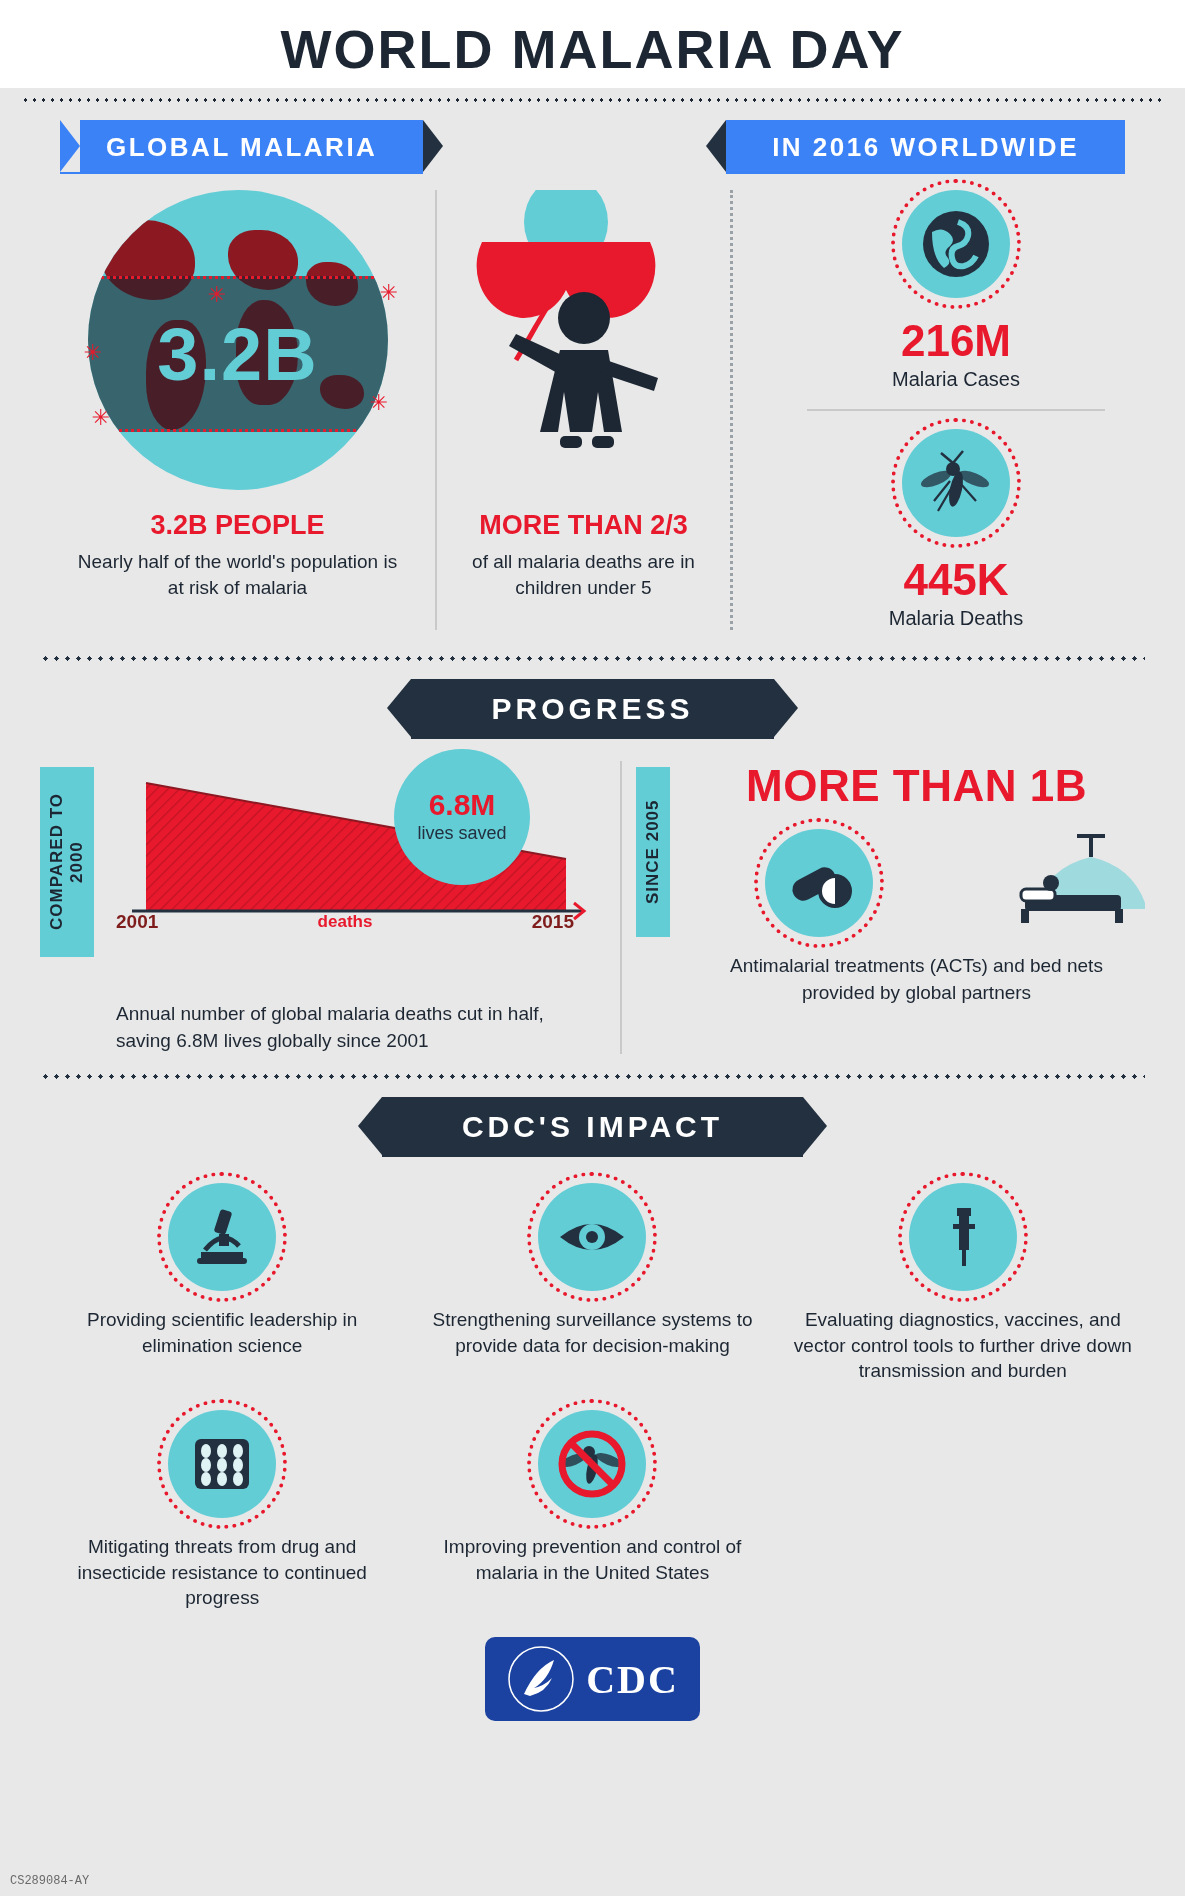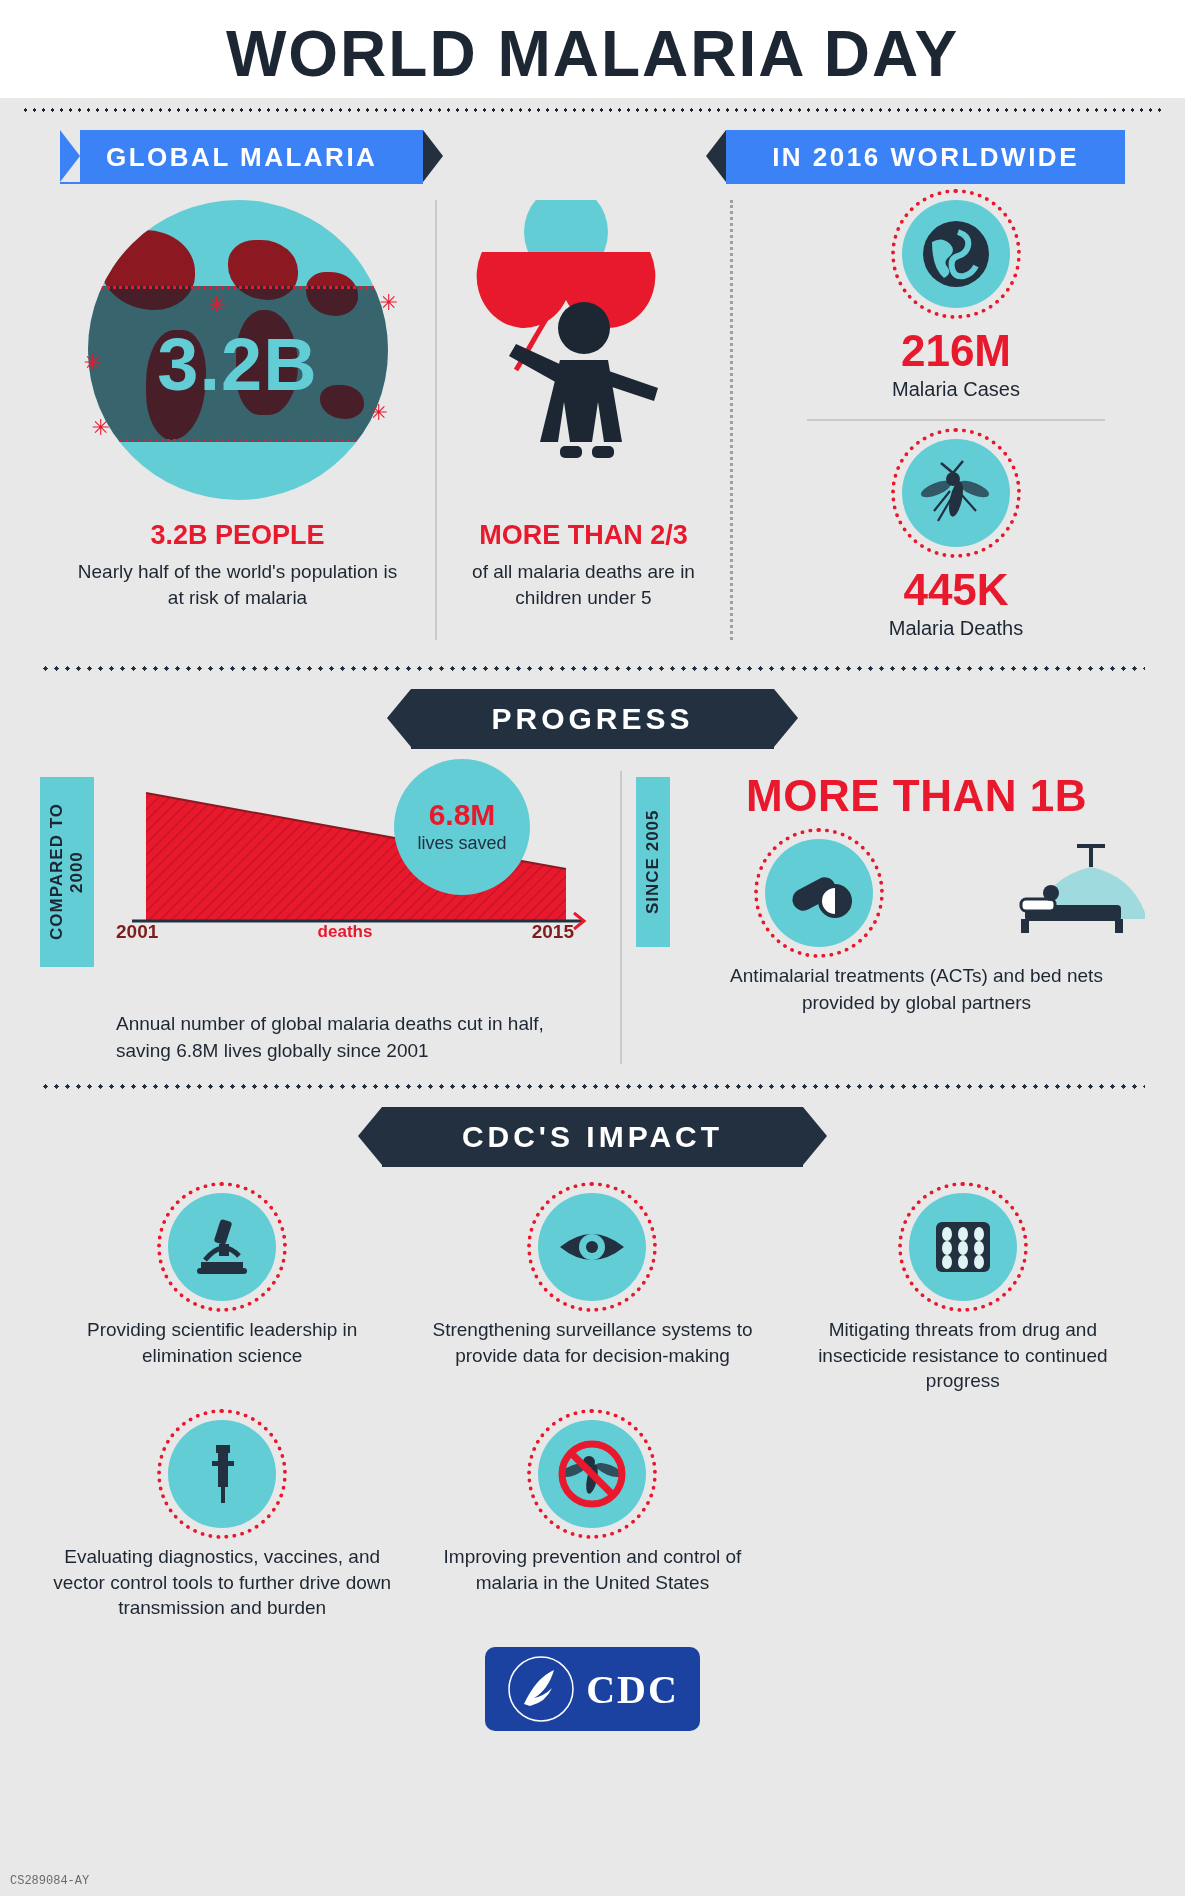--- a/index.html
+++ b/index.html
@@ -19,21 +19,21 @@
 
   
   .header {
     background: #ffffff;
     padding: 18px 0 10px 0;
     text-align: center;
   }
   .title {
     font-family: "Liberation Sans", sans-serif;
     font-weight: bold;
-    font-size: 64px;
+    font-size: 54px;
     letter-spacing: 2px;
     color: #1d2733;
     line-height: 1;
     padding: 4px 0 2px 0;
   }
   .subrow {
     display: flex;
     align-items: center;
     justify-content: center;
     gap: 22px;
@@ -436,20 +436,33 @@
             <circle cx="36" cy="28" r="6" fill="#22303f"></circle>
           </svg>
         </div>
         <div class="impact-txt">Strengthening surveillance systems to provide data for decision-making</div>
       </div>
 
 
       <div class="impact-cell">
         <div class="circ-icon">
           <div class="circ-dots"></div>
+          <svg width="60" height="66" viewBox="0 0 60 66">
+            <rect x="24" y="4" width="14" height="8" fill="#22303f"></rect>
+            <rect x="26" y="12" width="10" height="34" fill="#22303f"></rect>
+            <rect x="20" y="20" width="22" height="5" fill="#22303f"></rect>
+            <rect x="29" y="46" width="4" height="16" fill="#22303f"></rect>
+          </svg>
+        </div>
+        <div class="impact-txt">Evaluating diagnostics, vaccines, and vector control tools to further drive down transmission and burden</div>
+      </div>
+
+      <div class="impact-cell">
+        <div class="circ-icon">
+          <div class="circ-dots"></div>
           <svg width="62" height="58" viewBox="0 0 62 58">
             <rect x="4" y="4" width="54" height="50" rx="6" fill="#22303f"></rect>
             <g fill="#dff3f5">
               <ellipse cx="15" cy="16" rx="5" ry="7"></ellipse>
                 <ellipse cx="31" cy="16" rx="5" ry="7"></ellipse>
                 <ellipse cx="47" cy="16" rx="5" ry="7"></ellipse>
               <ellipse cx="15" cy="30" rx="5" ry="7"></ellipse>
                 <ellipse cx="31" cy="30" rx="5" ry="7"></ellipse>
                 <ellipse cx="47" cy="30" rx="5" ry="7"></ellipse>
               <ellipse cx="15" cy="44" rx="5" ry="7"></ellipse>
@@ -457,33 +470,20 @@
                 <ellipse cx="47" cy="44" rx="5" ry="7"></ellipse>
             </g>
           </svg>
         </div>
         <div class="impact-txt">Mitigating threats from drug and insecticide resistance to continued progress</div>
       </div>
 
       <div class="impact-cell">
         <div class="circ-icon">
           <div class="circ-dots"></div>
-          <svg width="60" height="66" viewBox="0 0 60 66">
-            <rect x="24" y="4" width="14" height="8" fill="#22303f"></rect>
-            <rect x="26" y="12" width="10" height="34" fill="#22303f"></rect>
-            <rect x="20" y="20" width="22" height="5" fill="#22303f"></rect>
-            <rect x="29" y="46" width="4" height="16" fill="#22303f"></rect>
-          </svg>
-        </div>
-        <div class="impact-txt">Evaluating diagnostics, vaccines, and vector control tools to further drive down transmission and burden</div>
-      </div>
-
-      <div class="impact-cell">
-        <div class="circ-icon">
-          <div class="circ-dots"></div>
           <svg width="74" height="74" viewBox="0 0 74 74">
             <ellipse cx="37" cy="42" rx="5" ry="15" fill="#22303f" transform="rotate(12 37 42)"></ellipse>
             <circle cx="34" cy="25" r="6" fill="#22303f"></circle>
             <ellipse cx="19" cy="33" rx="14" ry="5" fill="#22303f" opacity="0.8" transform="rotate(-22 19 33)"></ellipse>
             <ellipse cx="54" cy="33" rx="14" ry="5" fill="#22303f" opacity="0.8" transform="rotate(22 54 33)"></ellipse>
             <circle cx="37" cy="37" r="30" fill="none" stroke="#e8192c" stroke-width="7"></circle>
             <line x1="16" y1="16" x2="58" y2="58" stroke="#e8192c" stroke-width="7"></line>
           </svg>
         </div>
         <div class="impact-txt">Improving prevention and control of malaria in the United States</div>

